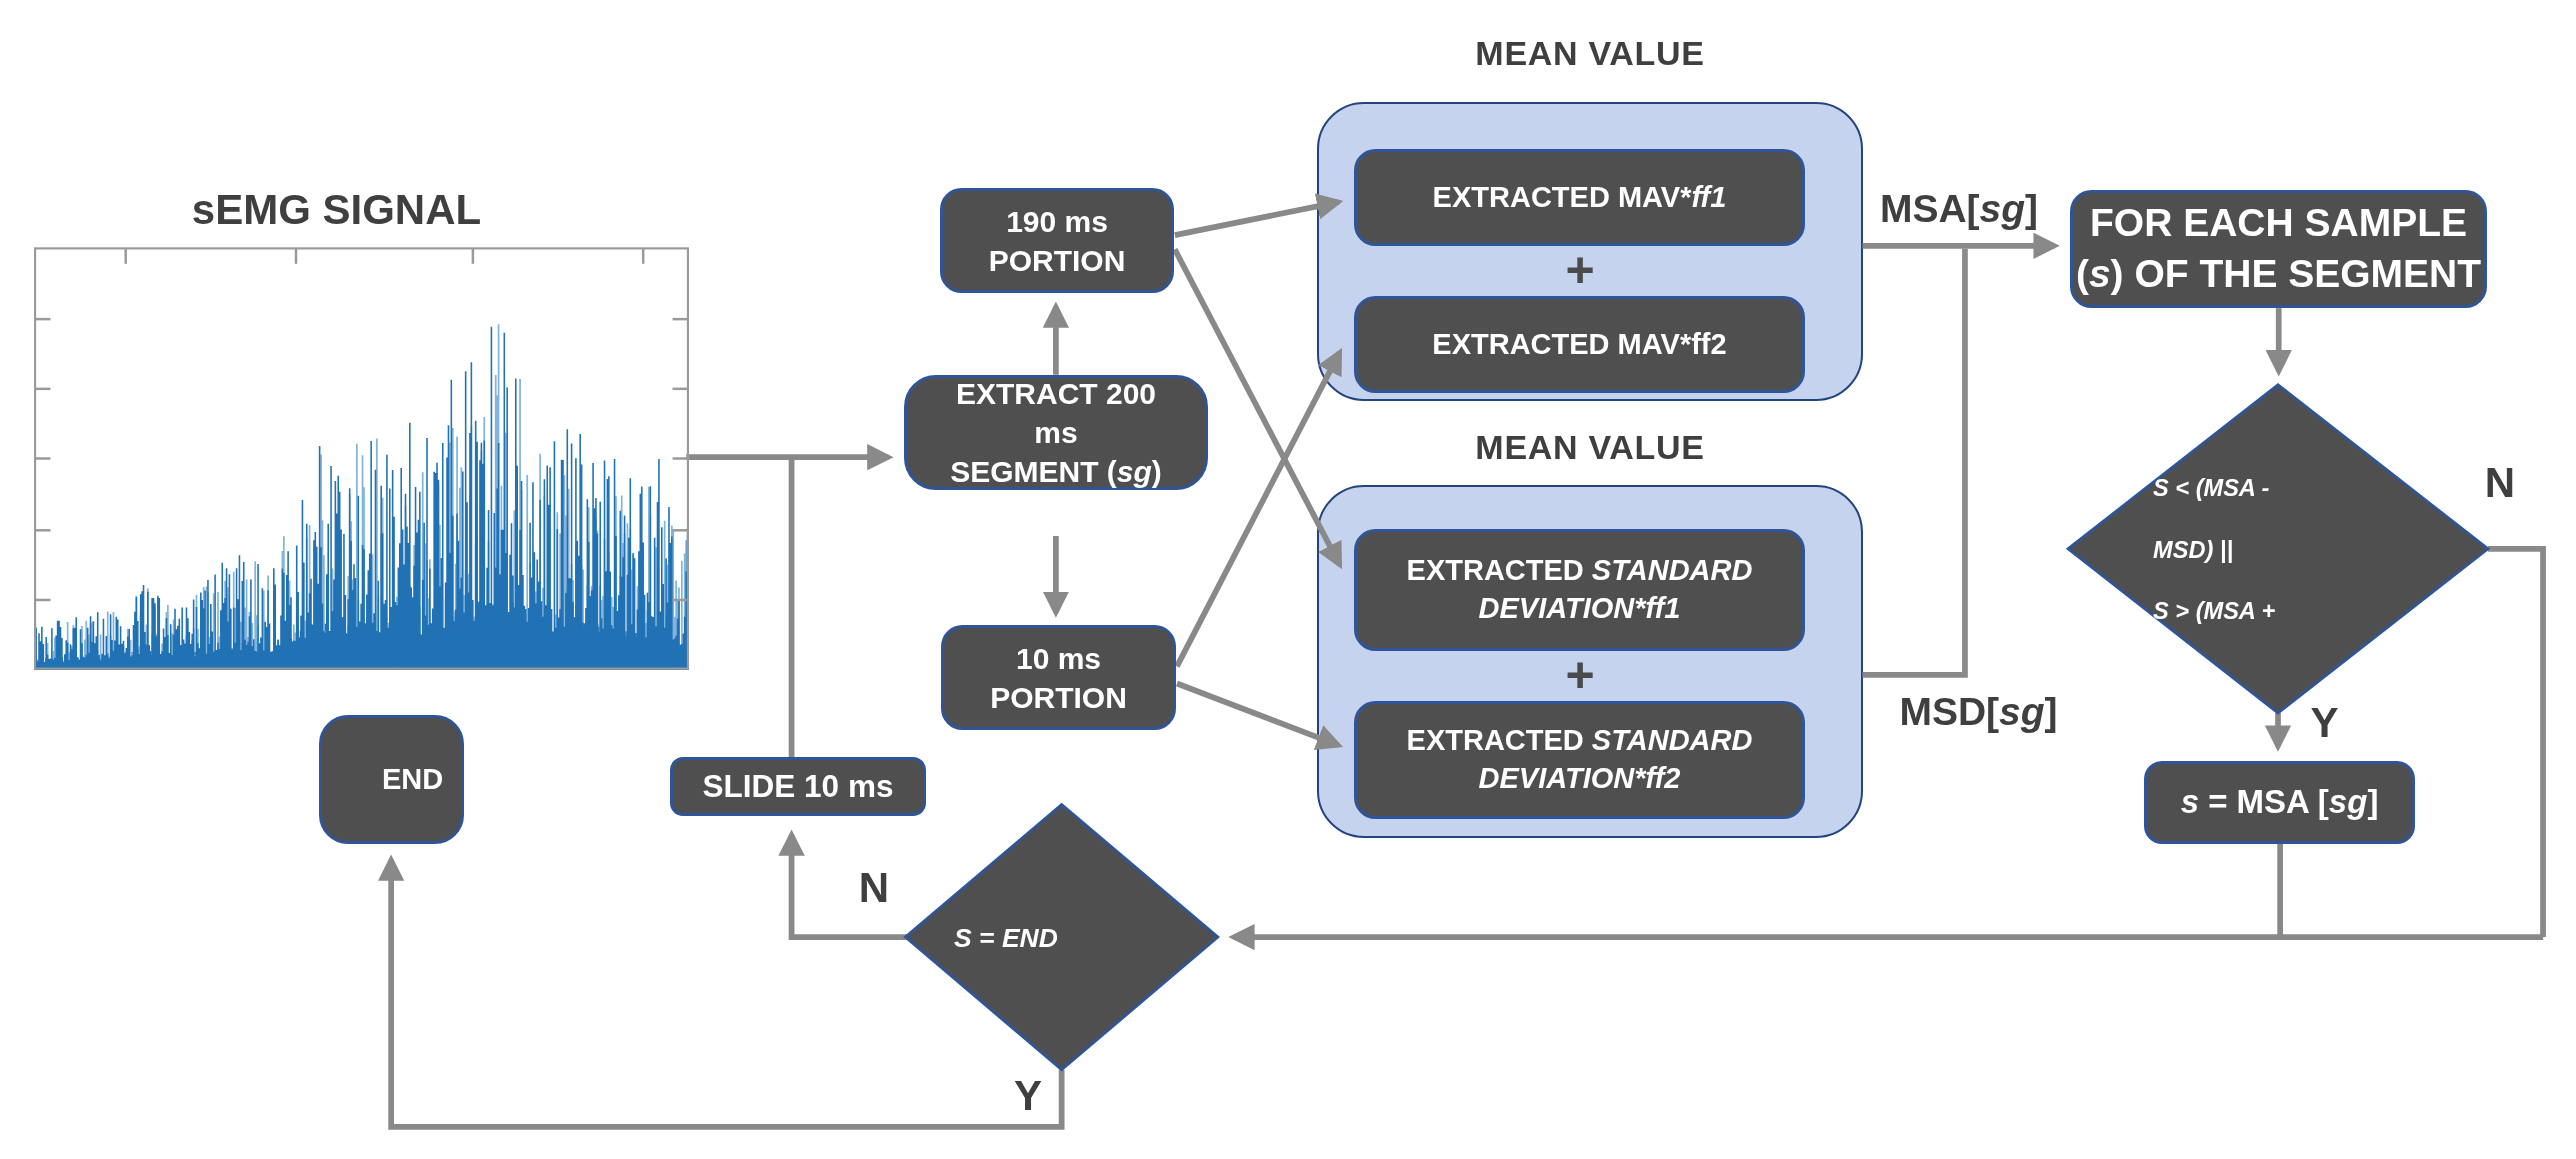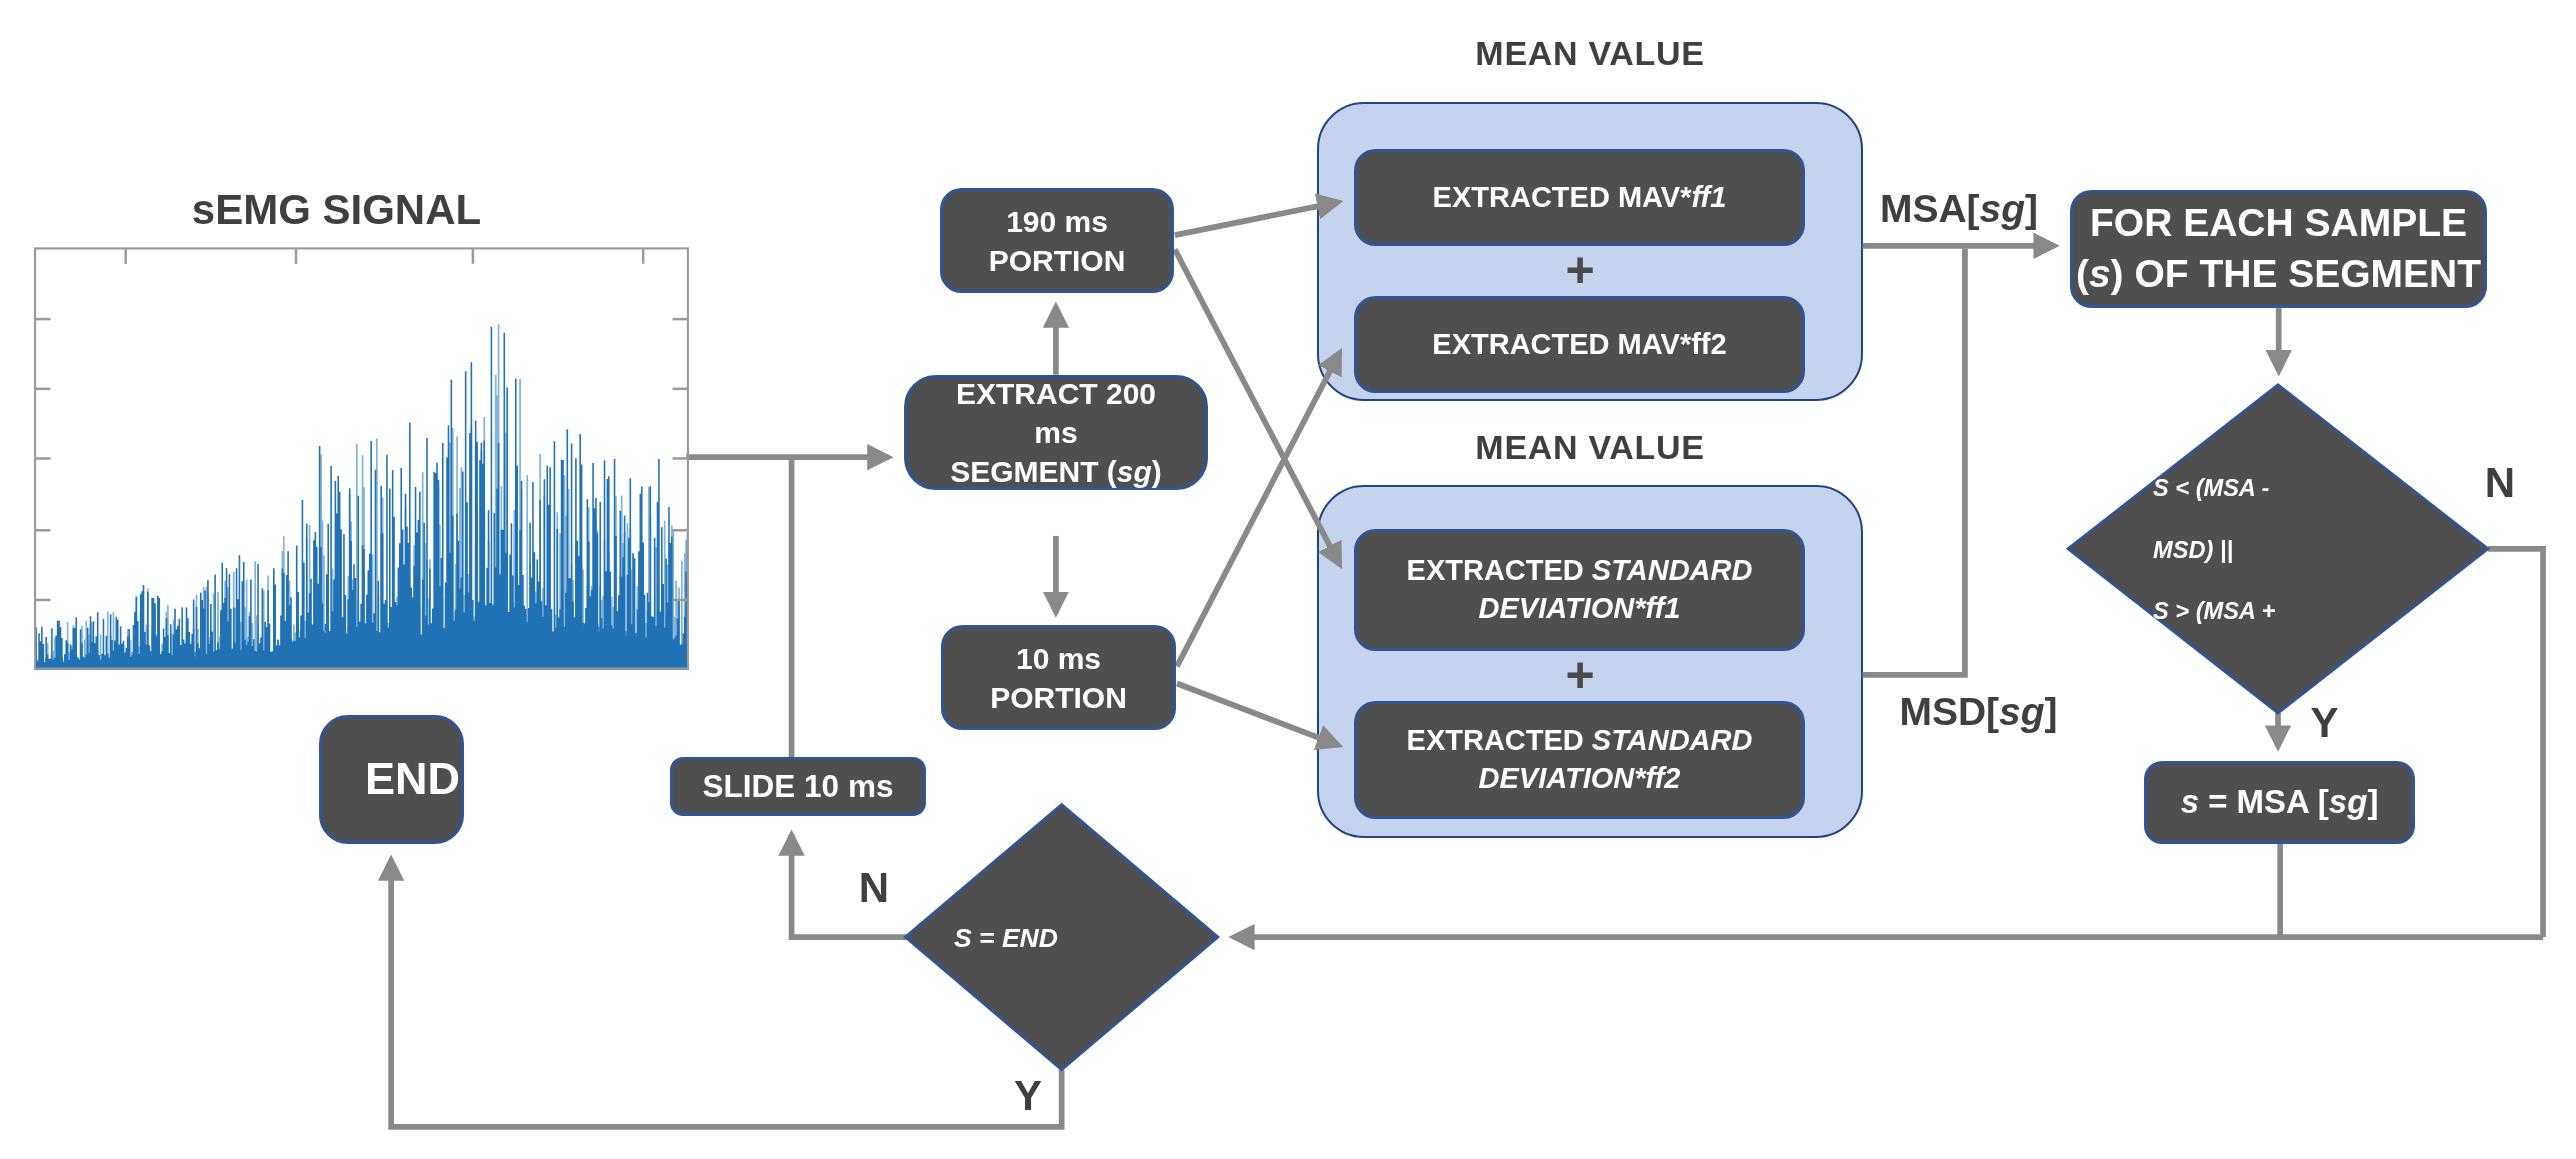--- a/index.html
+++ b/index.html
@@ -137,16 +137,16 @@
       <div><span style="font-style: italic;">s</span><span> = MSA [</span><span style="font-style: italic;">sg</span><span>]</span></div>
     </div>
 
   <div class="diamond-text rich" style="left:954px;top:910px;width:215px;height:57px;font-size:26.5px;">
       <div><span style="font-style: italic;">S = END</span></div>
     </div>
   <div class="label" style="left:838px;top:863px;width:72px;height:50px;font-size:42px;">N</div>
   <div class="label" style="left:992px;top:1071px;width:72px;height:50px;font-size:42px;">Y</div>
 
   <div class="node" style="left:670px;top:757px;width:256px;height:59px;font-size:31.5px;border-radius:13px;text-align:center;">SLIDE 10 ms</div>
-  <div class="node" style="left:319px;top:715px;width:145px;height:129px;font-size:45px;border-radius:29px;padding-left:42px;">END</div>
+  <div class="node" style="left:319px;top:715px;width:145px;height:129px;font-size:29px;border-radius:29px;padding-left:42px;">END</div>
 
 </div>
 
 
 </body></html>

